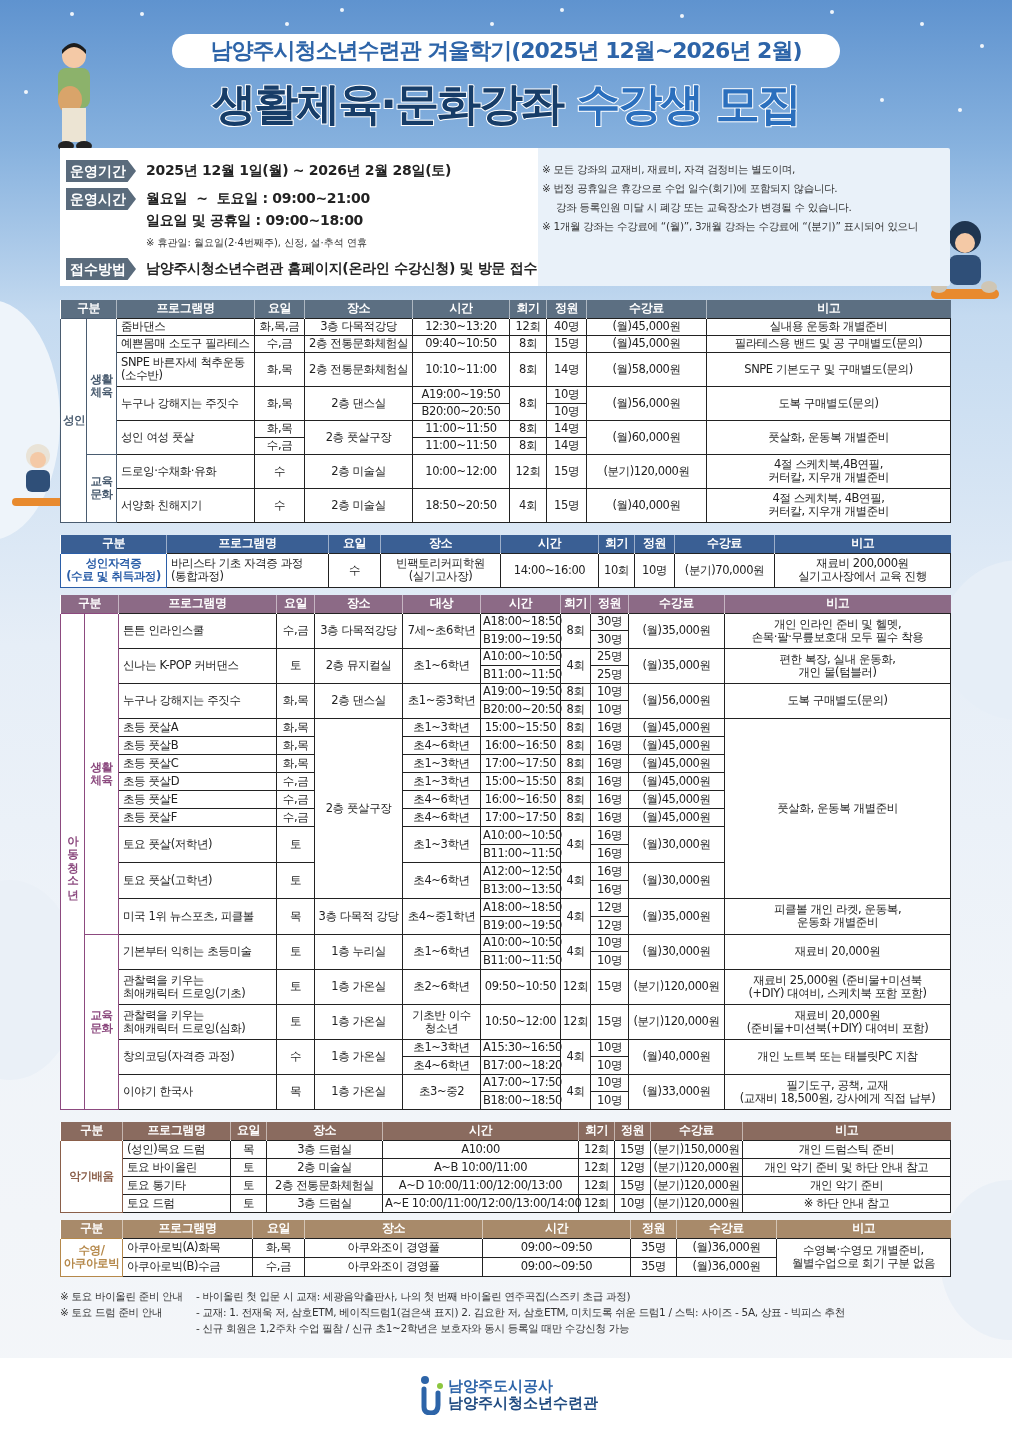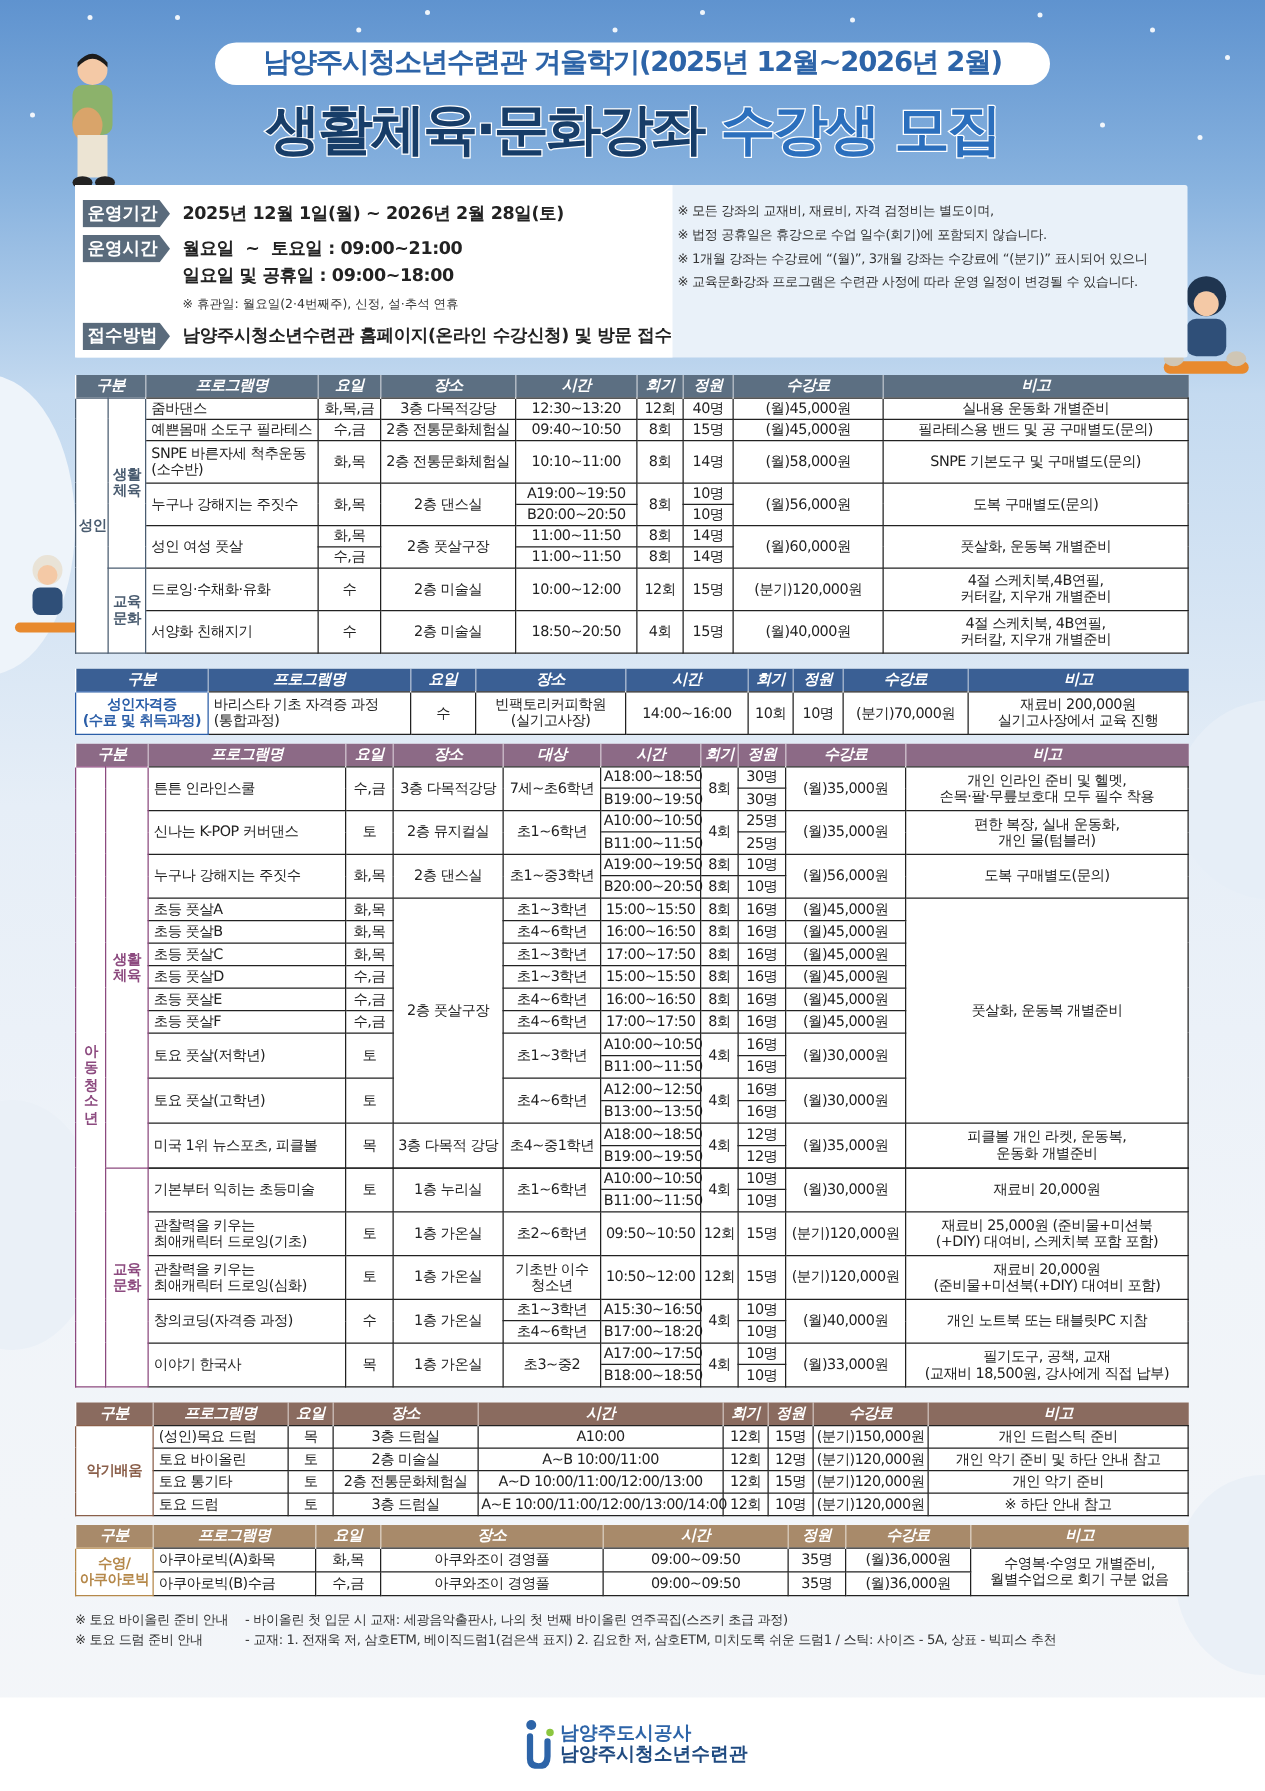--- a/index.html
+++ b/index.html
@@ -34,21 +34,21 @@
     font-size: 14px; font-weight: bold; line-height: 22px; text-align: center;
     clip-path: polygon(0 0, 88% 0, 100% 50%, 88% 100%, 0 100%);
     padding-right: 6px;
   }
   .info-val { position: absolute; left: 86px; font-size: 14px; font-weight: bold; color: #222; white-space: nowrap; letter-spacing: -.3px; }
   .info-small { position: absolute; left: 86px; font-size: 10px; color: #333; }
   .notes { position: absolute; left: 482px; top: 12px; width: 400px; font-size: 10.5px; color: #333; line-height: 19px; letter-spacing: -.3px; }
   .notes .indent { padding-left: 14px; }
 
   table.sched { position: absolute; left: 60px; width: 890px; border-collapse: collapse; table-layout: fixed; font-size: 11.5px; letter-spacing: -.4px; background: #fff; }
-  table.sched th { color: #fff; font-weight: bold; height: 18px; font-size: 12px; border-left: 1px solid rgba(255,255,255,.5); font-style: italic; }
+  table.sched th { color: #fff; font-weight: bold; height: 18px; font-size: 12px; border-left: 1px solid rgba(255,255,255,.5); }
   table.sched td { text-align: center; vertical-align: middle; border: 1px solid; padding: 0 2px; line-height: 13px; white-space: nowrap; }
   table.sched td.l { text-align: left; padding-left: 4px; }
   .blue th { background: #5c6f82; }
   .blue td { border-color: #b8c3ce; }
   .navy th { background: #3a5f94; }
   .navy td { border-color: #b8c3ce; }
   .navy .cat { color: #2b5ea8; font-weight: bold; }
   .purple th { background: #8c6a86; }
   .purple td { border-color: #cdb7c9; }
   .purple .cat { color: #8c4a7f; font-weight: bold; }
@@ -137,22 +137,22 @@
     <div class="label-tag" style="top:40px">운영시간</div>
     <div class="info-val" style="top:42px;white-space:pre">월요일  ~  토요일 : 09:00~21:00</div>
     <div class="info-val" style="top:64px">일요일 및 공휴일 : 09:00~18:00</div>
     <div class="info-small" style="top:88px">※ 휴관일: 월요일(2·4번째주), 신정, 설·추석 연휴</div>
     <div class="label-tag" style="top:110px">접수방법</div>
     <div class="info-val" style="top:112px">남양주시청소년수련관 홈페이지(온라인 수강신청) 및 방문 접수</div>
   </div>
   <div class="notes">
     <div>※ 모든 강좌의 교재비, 재료비, 자격 검정비는 별도이며,</div>
     <div>※ 법정 공휴일은 휴강으로 수업 일수(회기)에 포함되지 않습니다.</div>
+    <div class="indent">강좌 등록인원 미달 시 폐강 또는 교육장소가 변경될 수 있습니다.</div>
     <div>※ 1개월 강좌는 수강료에 “(월)”, 3개월 강좌는 수강료에 “(분기)” 표시되어 있으니</div>
-    <div>※ 교육문화강좌 프로그램은 수련관 사정에 따라 운영 일정이 변경될 수 있습니다.</div>
   </div>
 </div>
 
 <table class="sched blue" style="top:300px">
   <colgroup>
       <col style="width:26px">
       <col style="width:30px">
       <col style="width:138px">
       <col style="width:50px">
       <col style="width:108px">
@@ -700,20 +700,24 @@
 
 <div class="footnotes">
   <div class="row">
     <span class="k">※ 토요 바이올린 준비 안내</span>
     <span>- 바이올린 첫 입문 시 교재: 세광음악출판사, 나의 첫 번째 바이올린 연주곡집(스즈키 초급 과정)</span>
   </div>
   <div class="row">
     <span class="k">※ 토요 드럼 준비 안내</span>
     <span>- 교재: 1. 전재욱 저, 삼호ETM, 베이직드럼1(검은색 표지) 2. 김요한 저, 삼호ETM, 미치도록 쉬운 드럼1 / 스틱: 사이즈 - 5A, 상표 - 빅피스 추천</span>
   </div>
+  <div class="row">
+    <span class="k"></span>
+    <span>- 신규 회원은 1,2주차 수업 필참 / 신규 초1~2학년은 보호자와 동시 등록일 때만 수강신청 가능</span>
+  </div>
 </div>
 
 <div class="footer-band"></div>
 <div class="logo">
   <svg width="26" height="40" viewBox="0 0 26 40">
     <circle cx="5" cy="5" r="4" fill="#2d64a8"></circle>
     <circle cx="20" cy="11" r="3" fill="#8cc63f"></circle>
     <path d="M4 14 L4 32 Q4 38 11 38 Q18 38 18 30 L18 18" stroke="#2d64a8" stroke-width="5" fill="none" stroke-linecap="round"></path>
   </svg>
   <div class="logo-text">

